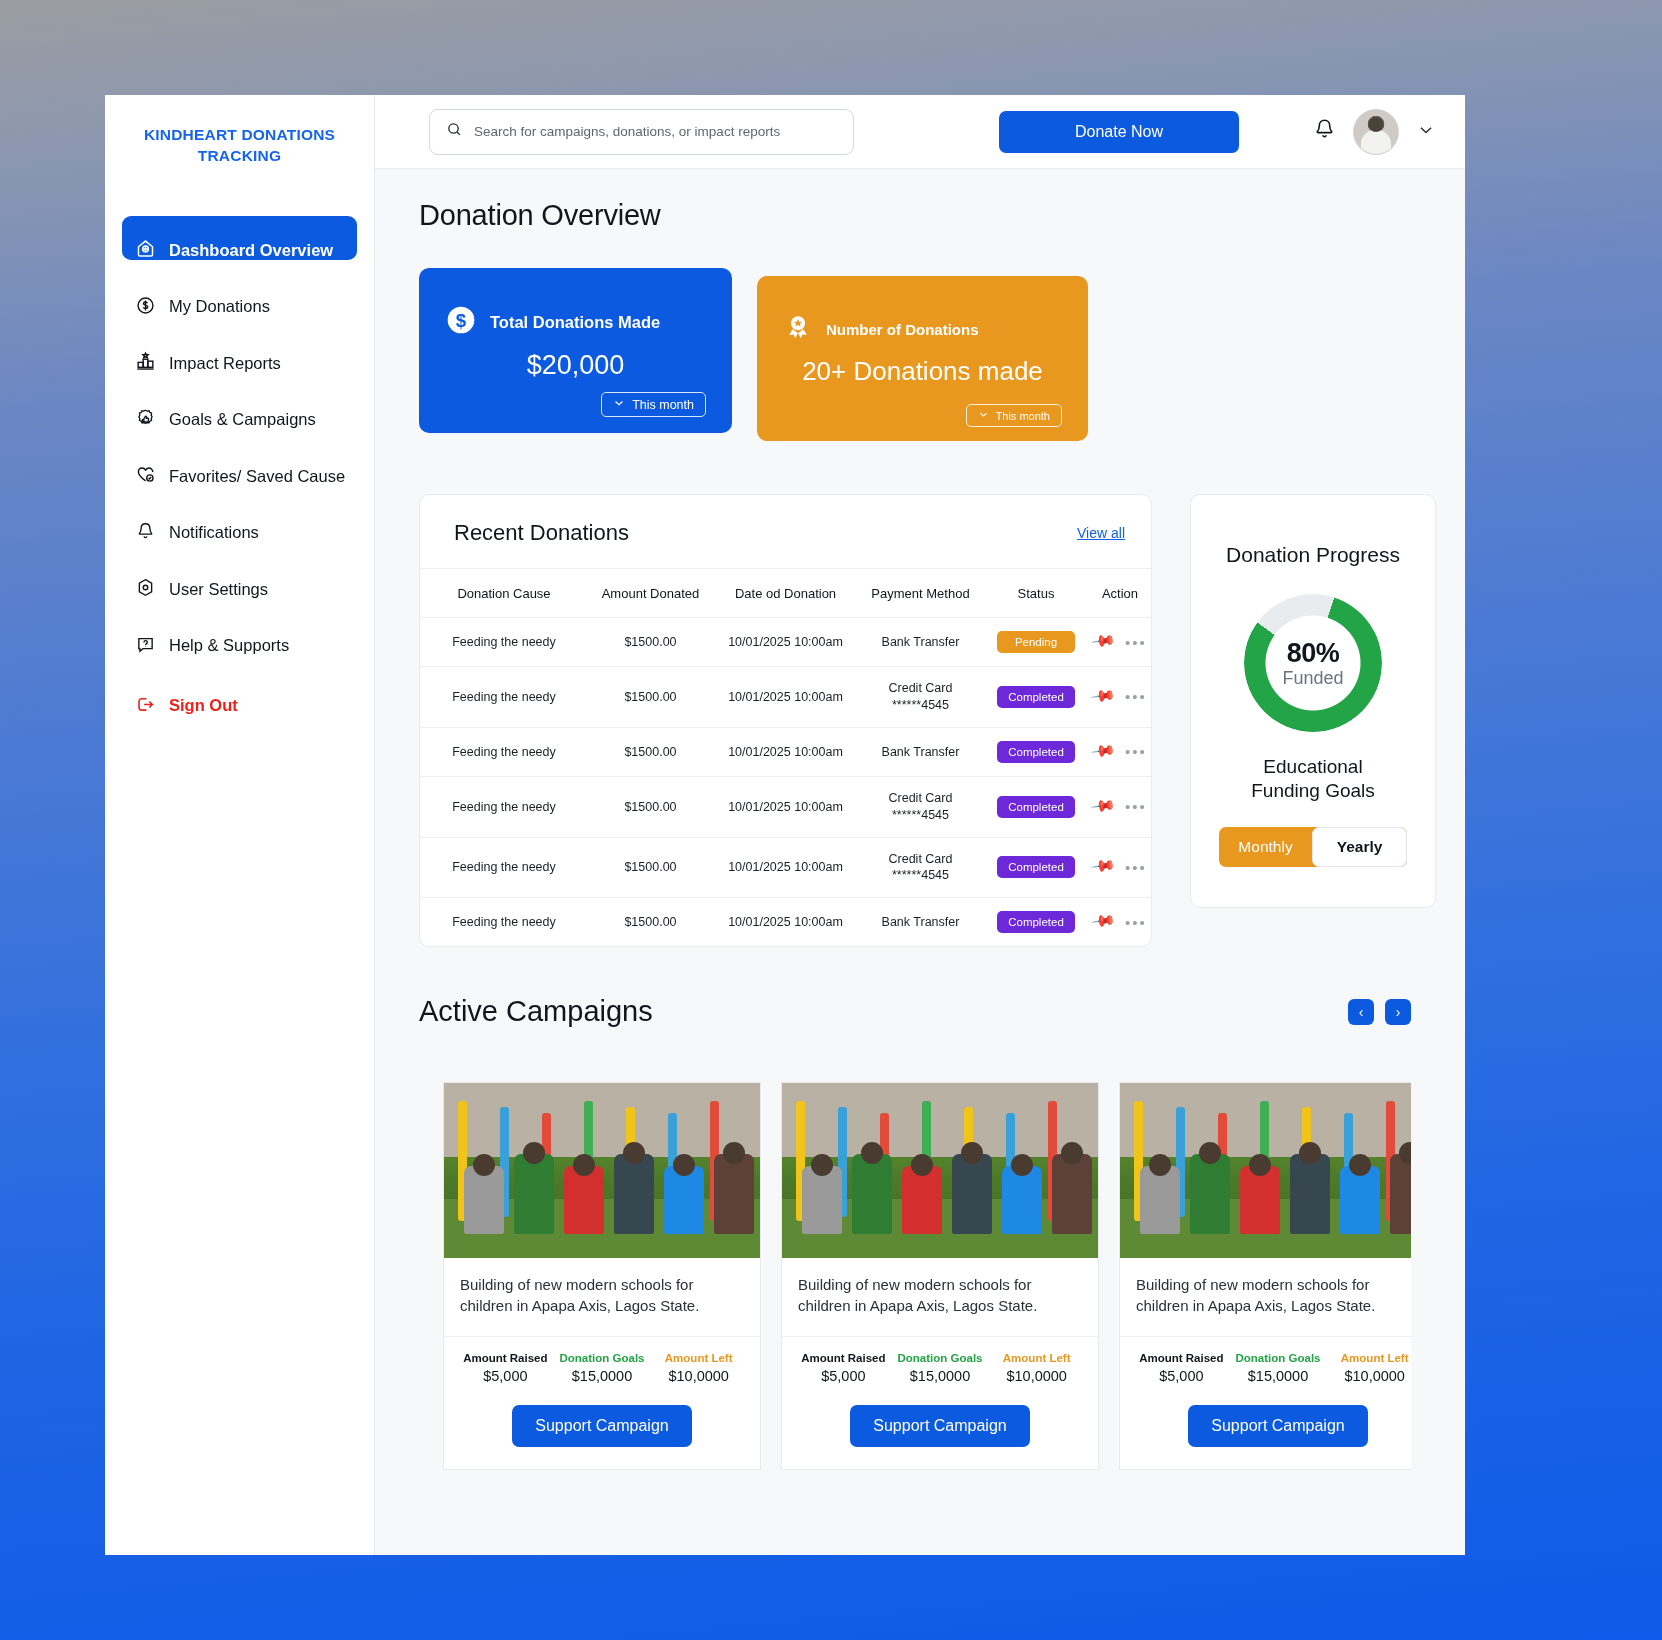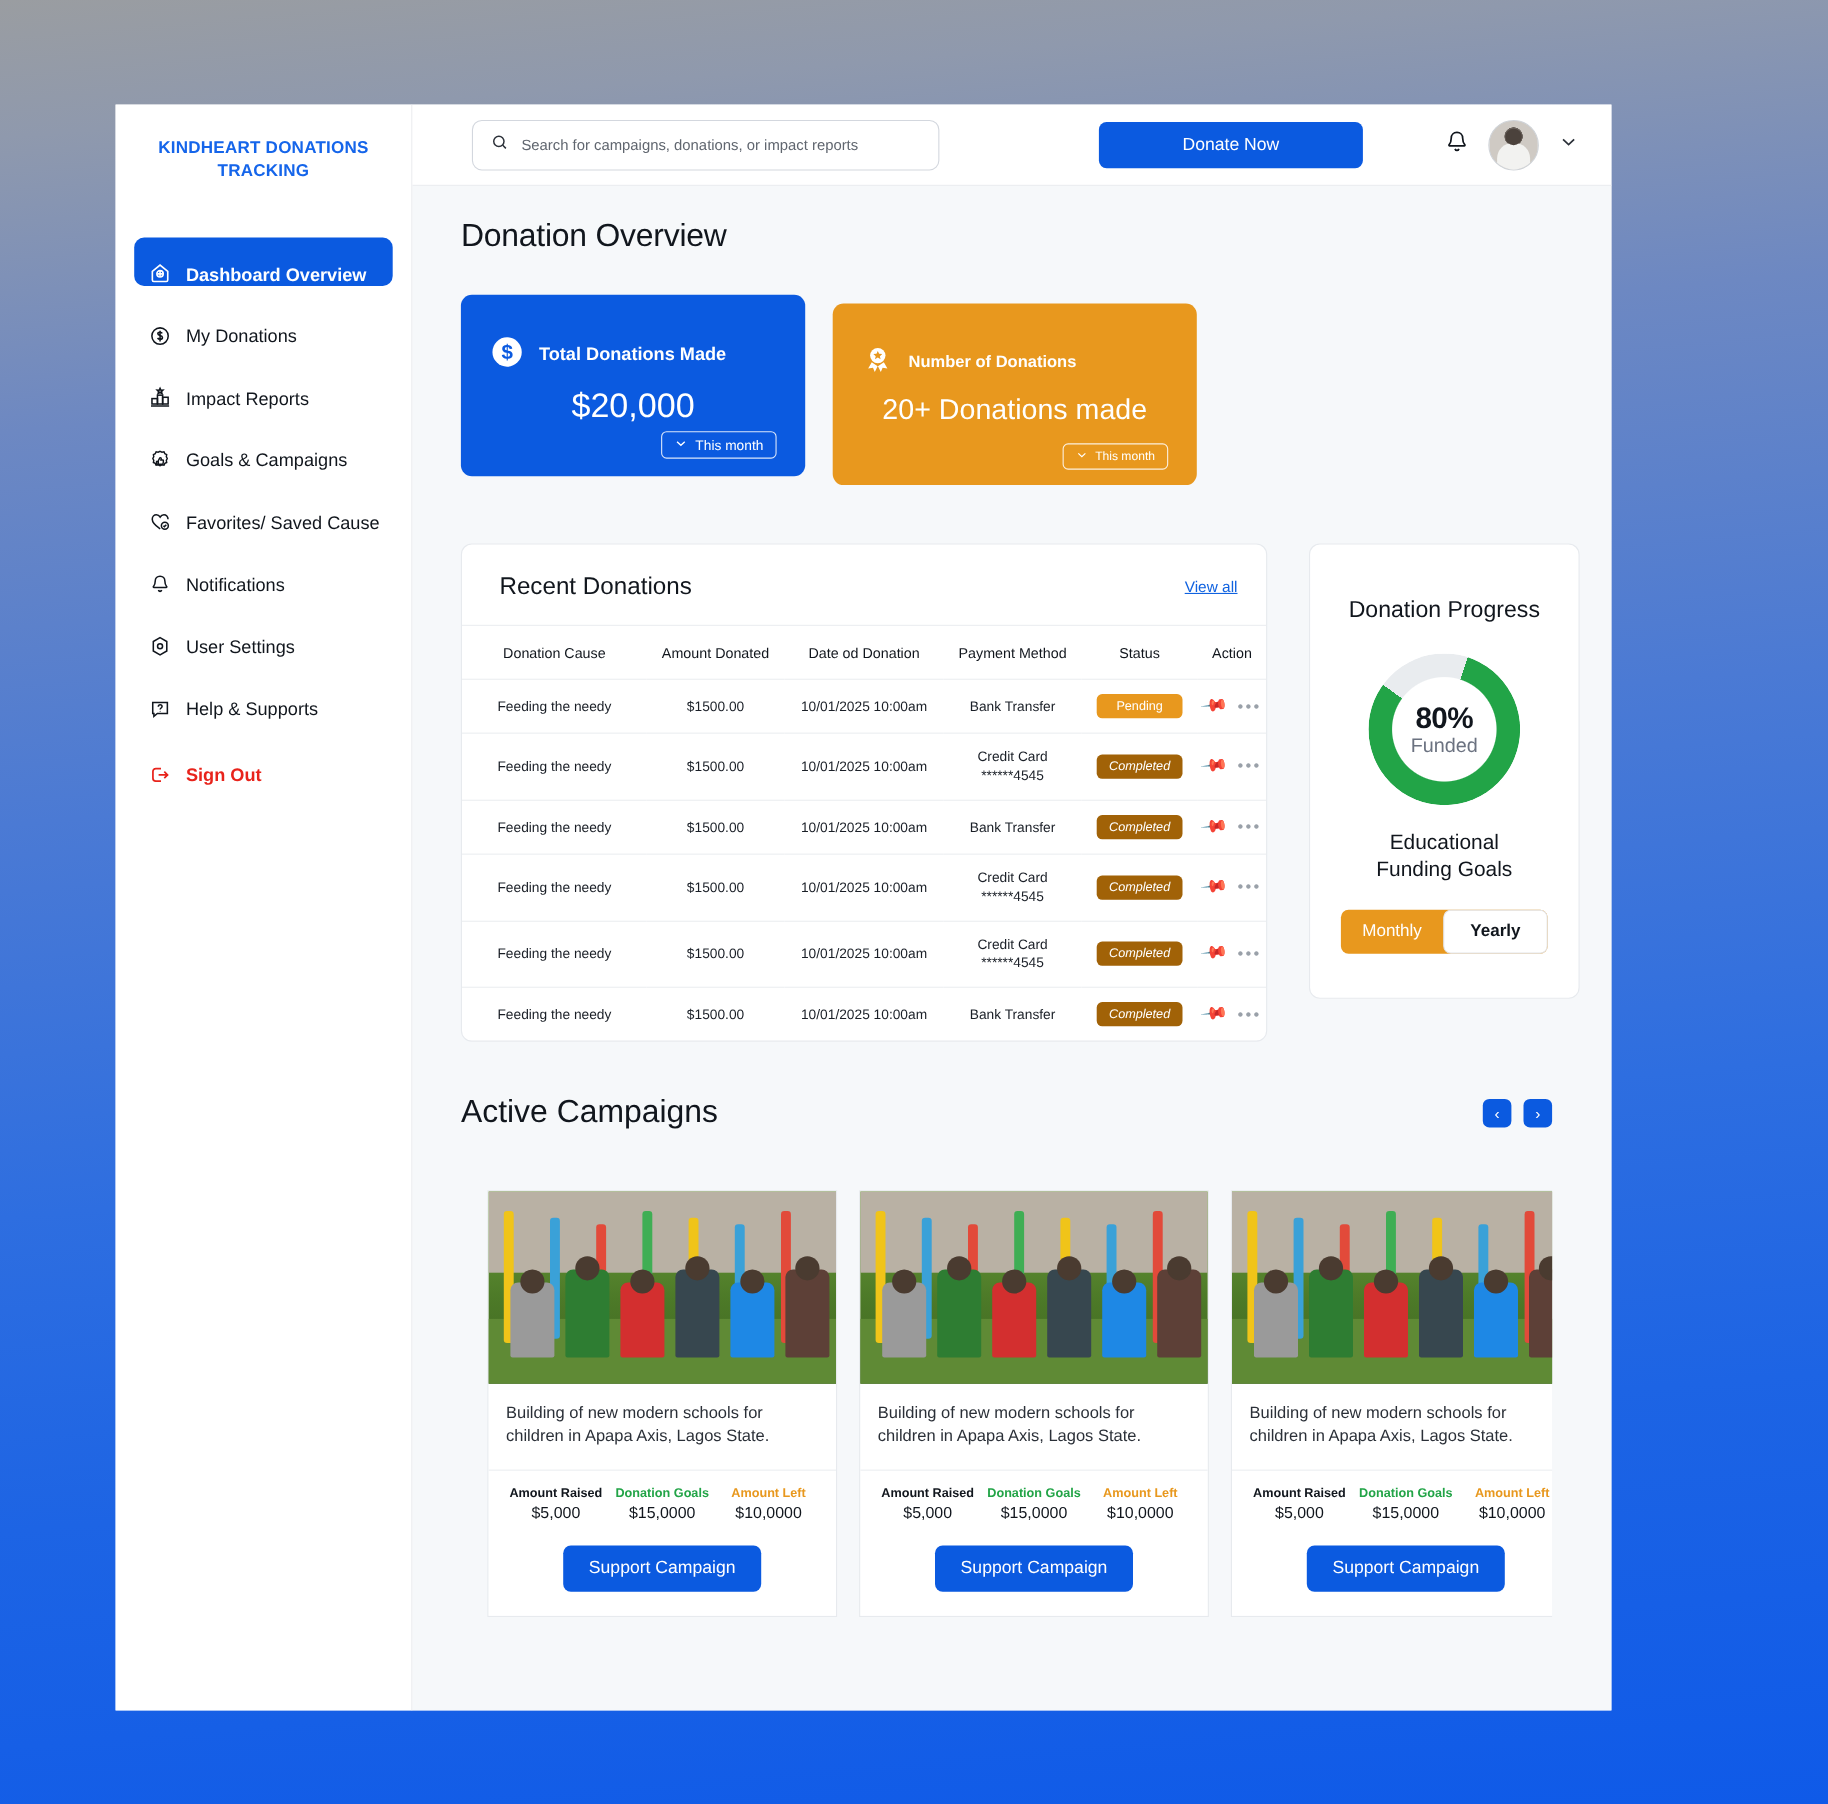--- a/index.html
+++ b/index.html
@@ -124,21 +124,21 @@
     padding: 36px 26px 20px 26px;
   }
   .stat.blue   { background: #0b5ae0; width: 313px; height: 165px; }
   .stat.orange { background: #e8981e; width: 331px; height: 165px; margin-top: 8px;}
   .stat.green  { background: #22a447; width: 313px; height: 165px; margin-top: 8px;}
   .stat-head { display: flex; align-items: center; gap: 13px; color: #fff; }
   .stat.blue .stat-head-label { font-size: 16.5px; font-weight: bold; }
   .stat.orange .stat-head-label,
   .stat.green .stat-head-label { font-size: 15px; font-weight: bold; }
   .stat-value { color: #fff; margin-top: 10px; text-align: center; }
-  .stat.blue .stat-value { font-size: 31px; }
+  .stat.blue .stat-value { font-size: 27px; }
   .stat.orange .stat-value,
   .stat.green .stat-value { font-size: 26px; }
   .stat-chip {
     position: absolute; right: 26px; bottom: 16px;
     border: 1px solid rgba(255,255,255,.85);
     border-radius: 5px;
     color: #fff; font-size: 12.5px;
     padding: 4px 11px;
     display: flex; align-items: center; gap: 7px;
     cursor: pointer;
@@ -170,21 +170,21 @@
   table.dt tr:last-child td { border-bottom: 0; }
   td.cause { font-size: 14.5px; text-align: left; padding-left: 34px; }
   th.cause-h { text-align: left; padding-left: 34px; }
   .pay2 { line-height: 1.35; }
   .badge {
     display: inline-block; min-width: 78px;
     color: #fff; font-size: 11.5px;
     border-radius: 5px; padding: 5px 10px;
   }
   .badge.pending { background: #e8981e; }
-  .badge.completed { background: #a16207; font-style: italic; }
+  .badge.completed { background: #6d28d9; }
   .act { display: flex; align-items: center; justify-content: center; gap: 12px; }
   .pin { font-size: 16px; line-height: 1; transform: rotate(38deg); display:inline-block;}
   .pin.on { color: #5b6168; }
   .pin.off { color: #c8cdd3; }
   .dots { color: #9aa1a9; letter-spacing: 2px; font-size: 15px; cursor: pointer; }
 
   
   .progress { flex: 1; padding: 48px 28px 40px 28px; text-align: center; }
   .progress h3 { font-size: 21px; font-weight: normal; color: #11161d; }
   .donut { width: 138px; height: 138px; margin: 27px auto 0; position: relative; }

